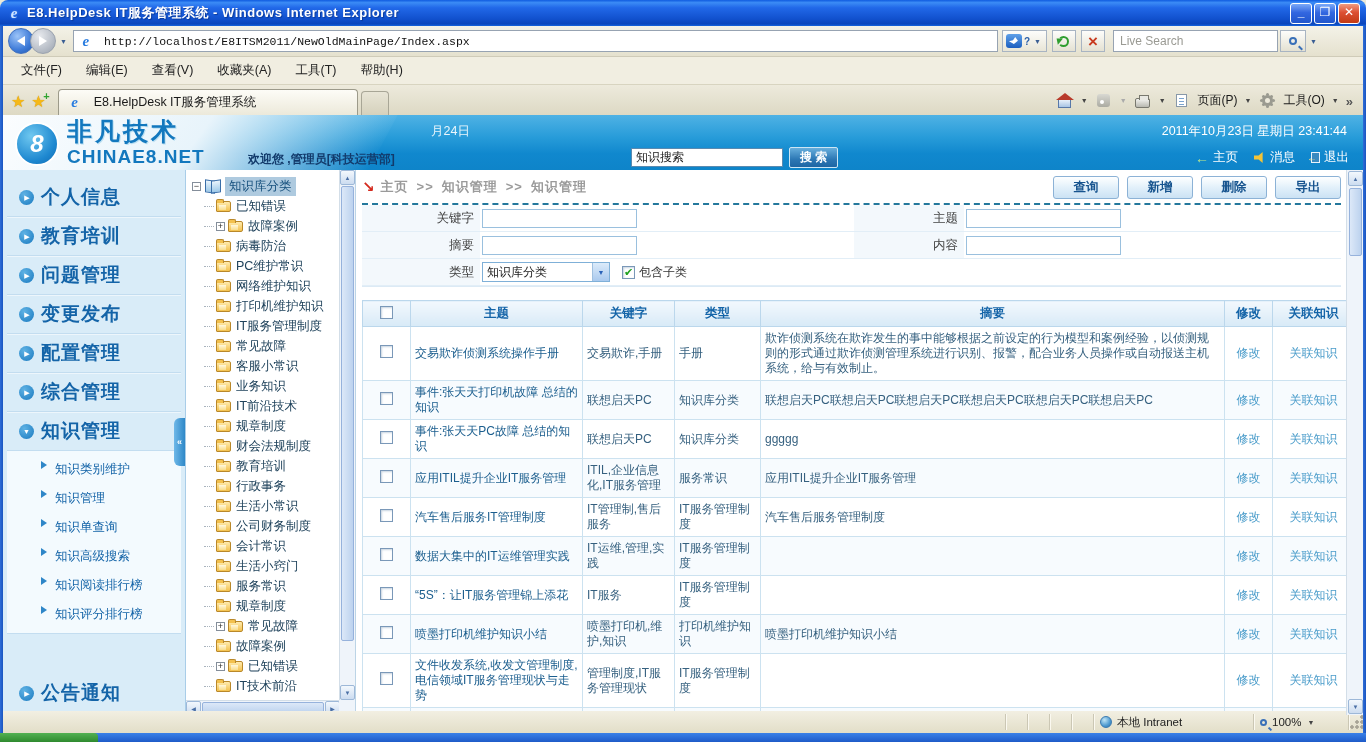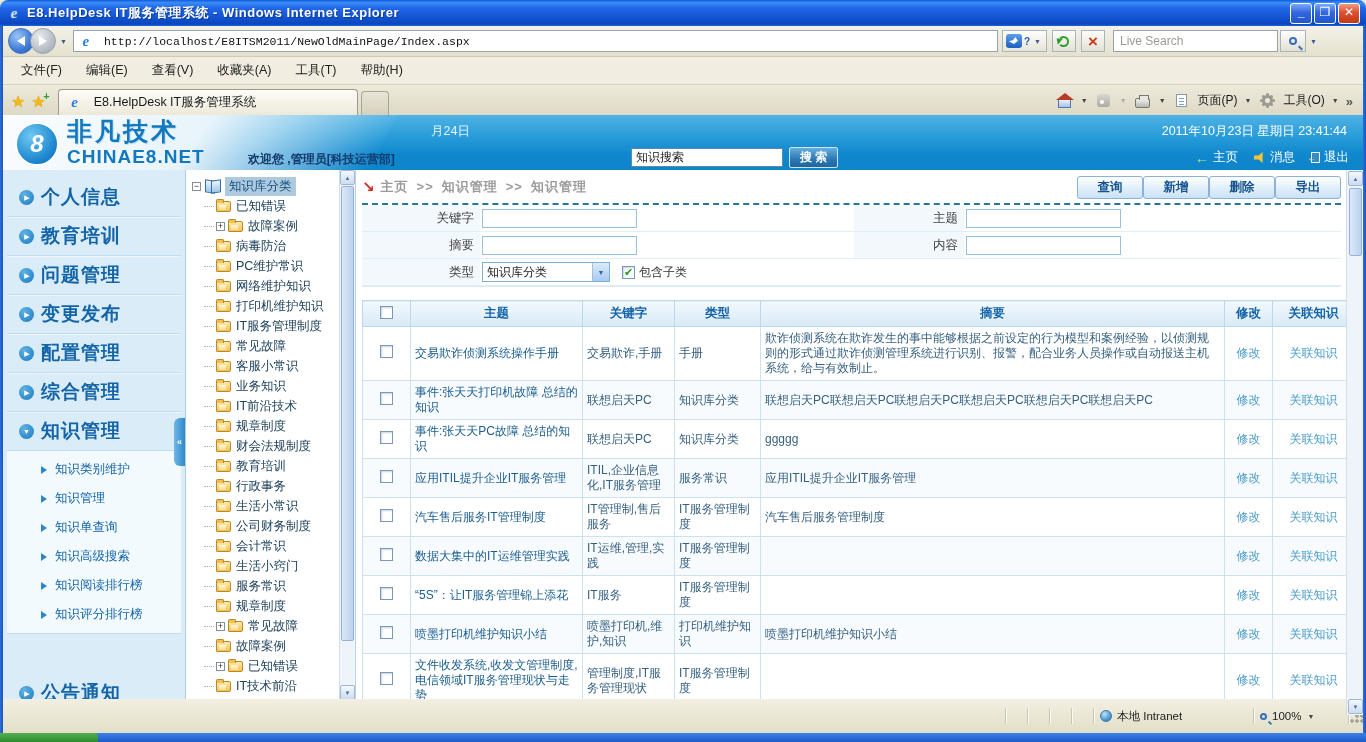--- a/index.html
+++ b/index.html
@@ -110,21 +110,21 @@
   .content{position:absolute;left:3px;right:3px;top:170px;bottom:27px;background:#fff;display:flex;overflow:hidden;}
 
   
   .sidebar{position:relative;width:183px;background:#D9ECF8;border-right:1px solid #A9CDE8;padding-top:8px;flex:0 0 auto;overflow:hidden;}
   .nav-item{display:flex;align-items:center;gap:7px;padding:6px 0 6px 12px;cursor:pointer;border-bottom:1px solid #C3DDF0;box-shadow:0 1px 0 #EDF6FC;margin:0 4px;}
   .nav-ic{width:15px;height:15px;border-radius:50%;background:radial-gradient(circle at 35% 30%,#5FB2E4,#1A7AC0);display:flex;align-items:center;justify-content:center;flex:0 0 auto;}
   .nav-ic::after{content:'▶';color:#fff;font-size:7px;line-height:1;transform:translateX(.5px);}
   .nav-ic.open::after{content:'▼';transform:none;}
   .nav-lb{color:#1464A8;font-weight:bold;font-size:19px;letter-spacing:1px;}
   .nav-sub{background:#F3FAFE;padding:4px 0;margin:0 4px;border-bottom:1px solid #C3DDF0;}
-  .sub-item{display:flex;align-items:center;gap:8px;padding:6px 0 6px 34px;cursor:pointer;}
+  .sub-item{display:flex;align-items:flex-start;gap:8px;padding:6px 0 6px 34px;cursor:pointer;}
   .sub-arrow{width:0;height:0;border-top:4px solid transparent;border-bottom:4px solid transparent;border-left:6px solid #2E86C8;flex:0 0 auto;}
   .sub-lb{color:#1464A8;font-size:12.5px;}
   .sidebar-bottom{margin-top:40px;}
   .side-handle{position:absolute;right:0;top:248px;width:11px;height:48px;background:linear-gradient(90deg,#6FB8E8,#2E88C8);border-radius:6px 0 0 6px;
     display:flex;align-items:center;justify-content:center;color:#fff;font-size:9px;font-weight:bold;}
 
   
   .treepanel{position:relative;width:170px;flex:0 0 auto;background:#fff;border-right:1px solid #BCD4E6;overflow:hidden;}
   .tree{position:absolute;left:4px;top:6px;right:17px;bottom:15px;overflow:hidden;}
   .tree-row{display:flex;align-items:center;height:20px;white-space:nowrap;cursor:pointer;}
@@ -151,21 +151,21 @@
   .hscroll{position:absolute;left:0;right:15px;bottom:0;height:15px;background:#EFF4FA;border-top:1px solid #D3DEE8;}
   .hscroll .scroll-btn{top:0;height:14px;}
   .hthumb{position:absolute;top:1px;left:16px;right:16px;height:12px;background:linear-gradient(180deg,#DCE8F8,#BCD2EE);border:1px solid #96B2DC;border-radius:2px;}
   .scroll-corner{position:absolute;right:0;bottom:0;width:16px;height:15px;background:#EFF4FA;}
 
   
   .main{position:relative;flex:1;overflow:hidden;padding:4px 22px 0 6px;}
   .main-topbar{display:flex;align-items:center;height:26px;}
   .bc-arrow{color:#D42A1E;font-size:15px;font-weight:bold;margin-right:6px;}
   .bc-item,.bc-sep{color:#9A9A9A;font-weight:bold;font-size:13px;margin-right:8px;letter-spacing:1px;}
-  .action-buttons{margin-left:auto;display:flex;gap:0;}
+  .action-buttons{margin-left:auto;display:flex;gap:8px;}
   .act-btn{width:66px;height:23px;background:linear-gradient(180deg,#FEFFFF,#E2F0FA 50%,#CBE2F4);border:1px solid #8CB2D6;border-radius:3px;
     color:#17548F;font-weight:bold;font-size:12.5px;cursor:pointer;}
   .dashed{border-top:2px dashed #24789C;margin:3px 0 0 0;}
 
   
   .search-form{display:grid;grid-template-columns:118px 374px 110px 1fr;border-bottom:1px solid #DCEAF5;}
   .sf-cell{min-height:27px;display:flex;align-items:center;border-bottom:1px solid #E2EEF7;}
   .sf-label{justify-content:flex-end;padding-right:6px;color:#444;background:#F3F8FC;font-size:12.5px;}
   .sf-value{padding-left:2px;background:#fff;}
   .sf-value input{width:155px;height:19px;border:1px solid #9AC0DE;font-size:12px;padding:0 3px;}
@@ -186,21 +186,21 @@
   .topic{color:#1B5E8E;cursor:pointer;}
   .rowlink{color:#4A9CCA;cursor:pointer;text-align:center;}
   td.c-mod,td.c-rel{text-align:center;}
 
   
   .main-vscroll{position:absolute;right:0;top:0;bottom:0;width:17px;background:#EFF4FA;border-left:1px solid #D3DEE8;z-index:5;}
   .main-vscroll .scroll-btn{left:1px;}
   .main-vscroll .scroll-thumb{left:2px;}
 
   
-  .statusbar{position:absolute;left:3px;right:3px;bottom:9px;height:34px;background:linear-gradient(180deg,#F2EFE2,#E2DEC8);
+  .statusbar{position:absolute;left:3px;right:3px;bottom:9px;height:22px;background:linear-gradient(180deg,#F2EFE2,#E2DEC8);
     display:flex;align-items:center;font-size:11.5px;color:#222;}
   .sb-pane{height:16px;border-right:1px solid #CBC7B4;box-shadow:1px 0 0 #FBF9F0;display:flex;align-items:center;padding:0 6px;}
   .sb-main{flex:1;}
   .sb-mini{width:22px;padding:0;}
   .globe{width:12px;height:12px;border-radius:50%;background:radial-gradient(circle at 35% 30%,#BFE4F5,#4E9AD0 60%,#2A6EA8);margin-right:5px;border:1px solid #3A7AB0;}
   .zoom-pane{width:95px;}
   .zmag{width:7px;height:7px;border:2px solid #3A70B8;border-radius:50%;position:relative;margin-right:5px;}
   .zmag::after{content:'';position:absolute;width:4px;height:2px;background:#3A70B8;transform:rotate(45deg);left:6px;top:7px;}
   .zoom-caret{font-size:7px;color:#444;margin-left:6px;}
   .grip{width:14px;height:16px;background:

